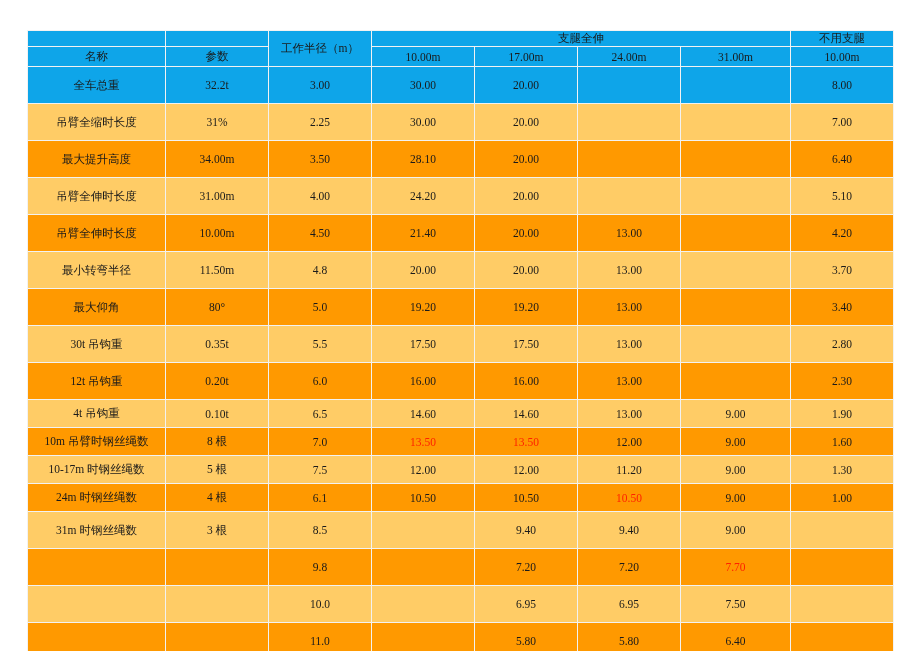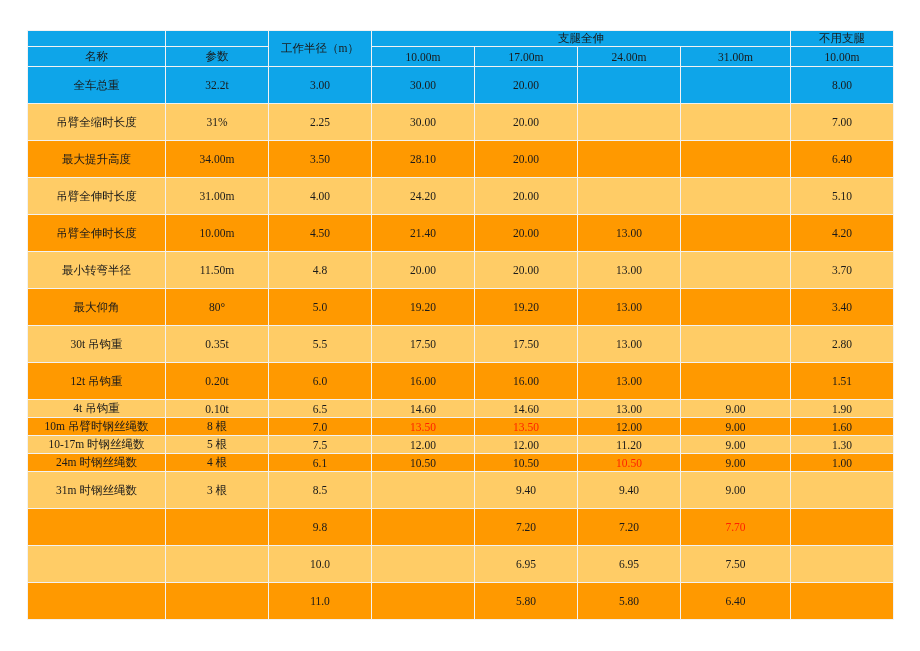--- a/index.html
+++ b/index.html
@@ -75,21 +75,21 @@
   col.c-radius { width: 103px; }
   col.c-d1     { width: 103px; }
   col.c-d2     { width: 103px; }
   col.c-d3     { width: 103px; }
   col.c-d4     { width: 110px; }
   col.c-nd     { width: 103px; }
 
   tr.r-hdr1 { height: 16px; }
   tr.r-hdr2 { height: 20px; }
   tr.r-tall { height: 37px; font-family: Liberation Serif, serif; }
-  tr.r-short{ height: 18px; }
+  tr.r-short{ height: 28px; }
 </style>
 </head>
 <body>
 
 <div id="page">
 
 
   <table id="spec-table">
     <colgroup>
       <col class="c-name">
@@ -201,21 +201,21 @@
           <td class="lt"><span>2.80</span></td>
         </tr>
         <tr class="r-tall">
           <td class="dk"><span>12t 吊钩重</span></td>
           <td class="dk"><span>0.20t</span></td>
           <td class="dk"><span>6.0</span></td>
           <td class="dk"><span>16.00</span></td>
           <td class="dk"><span>16.00</span></td>
           <td class="dk"><span>13.00</span></td>
           <td class="dk"></td>
-          <td class="dk"><span>1.51</span></td>
+          <td class="dk"><span>2.30</span></td>
         </tr>
         <tr class="r-short">
           <td class="lt"><span>4t 吊钩重</span></td>
           <td class="lt"><span>0.10t</span></td>
           <td class="lt"><span>6.5</span></td>
           <td class="lt"><span>14.60</span></td>
           <td class="lt"><span>14.60</span></td>
           <td class="lt"><span>13.00</span></td>
           <td class="lt"><span>9.00</span></td>
           <td class="lt"><span>1.90</span></td>

